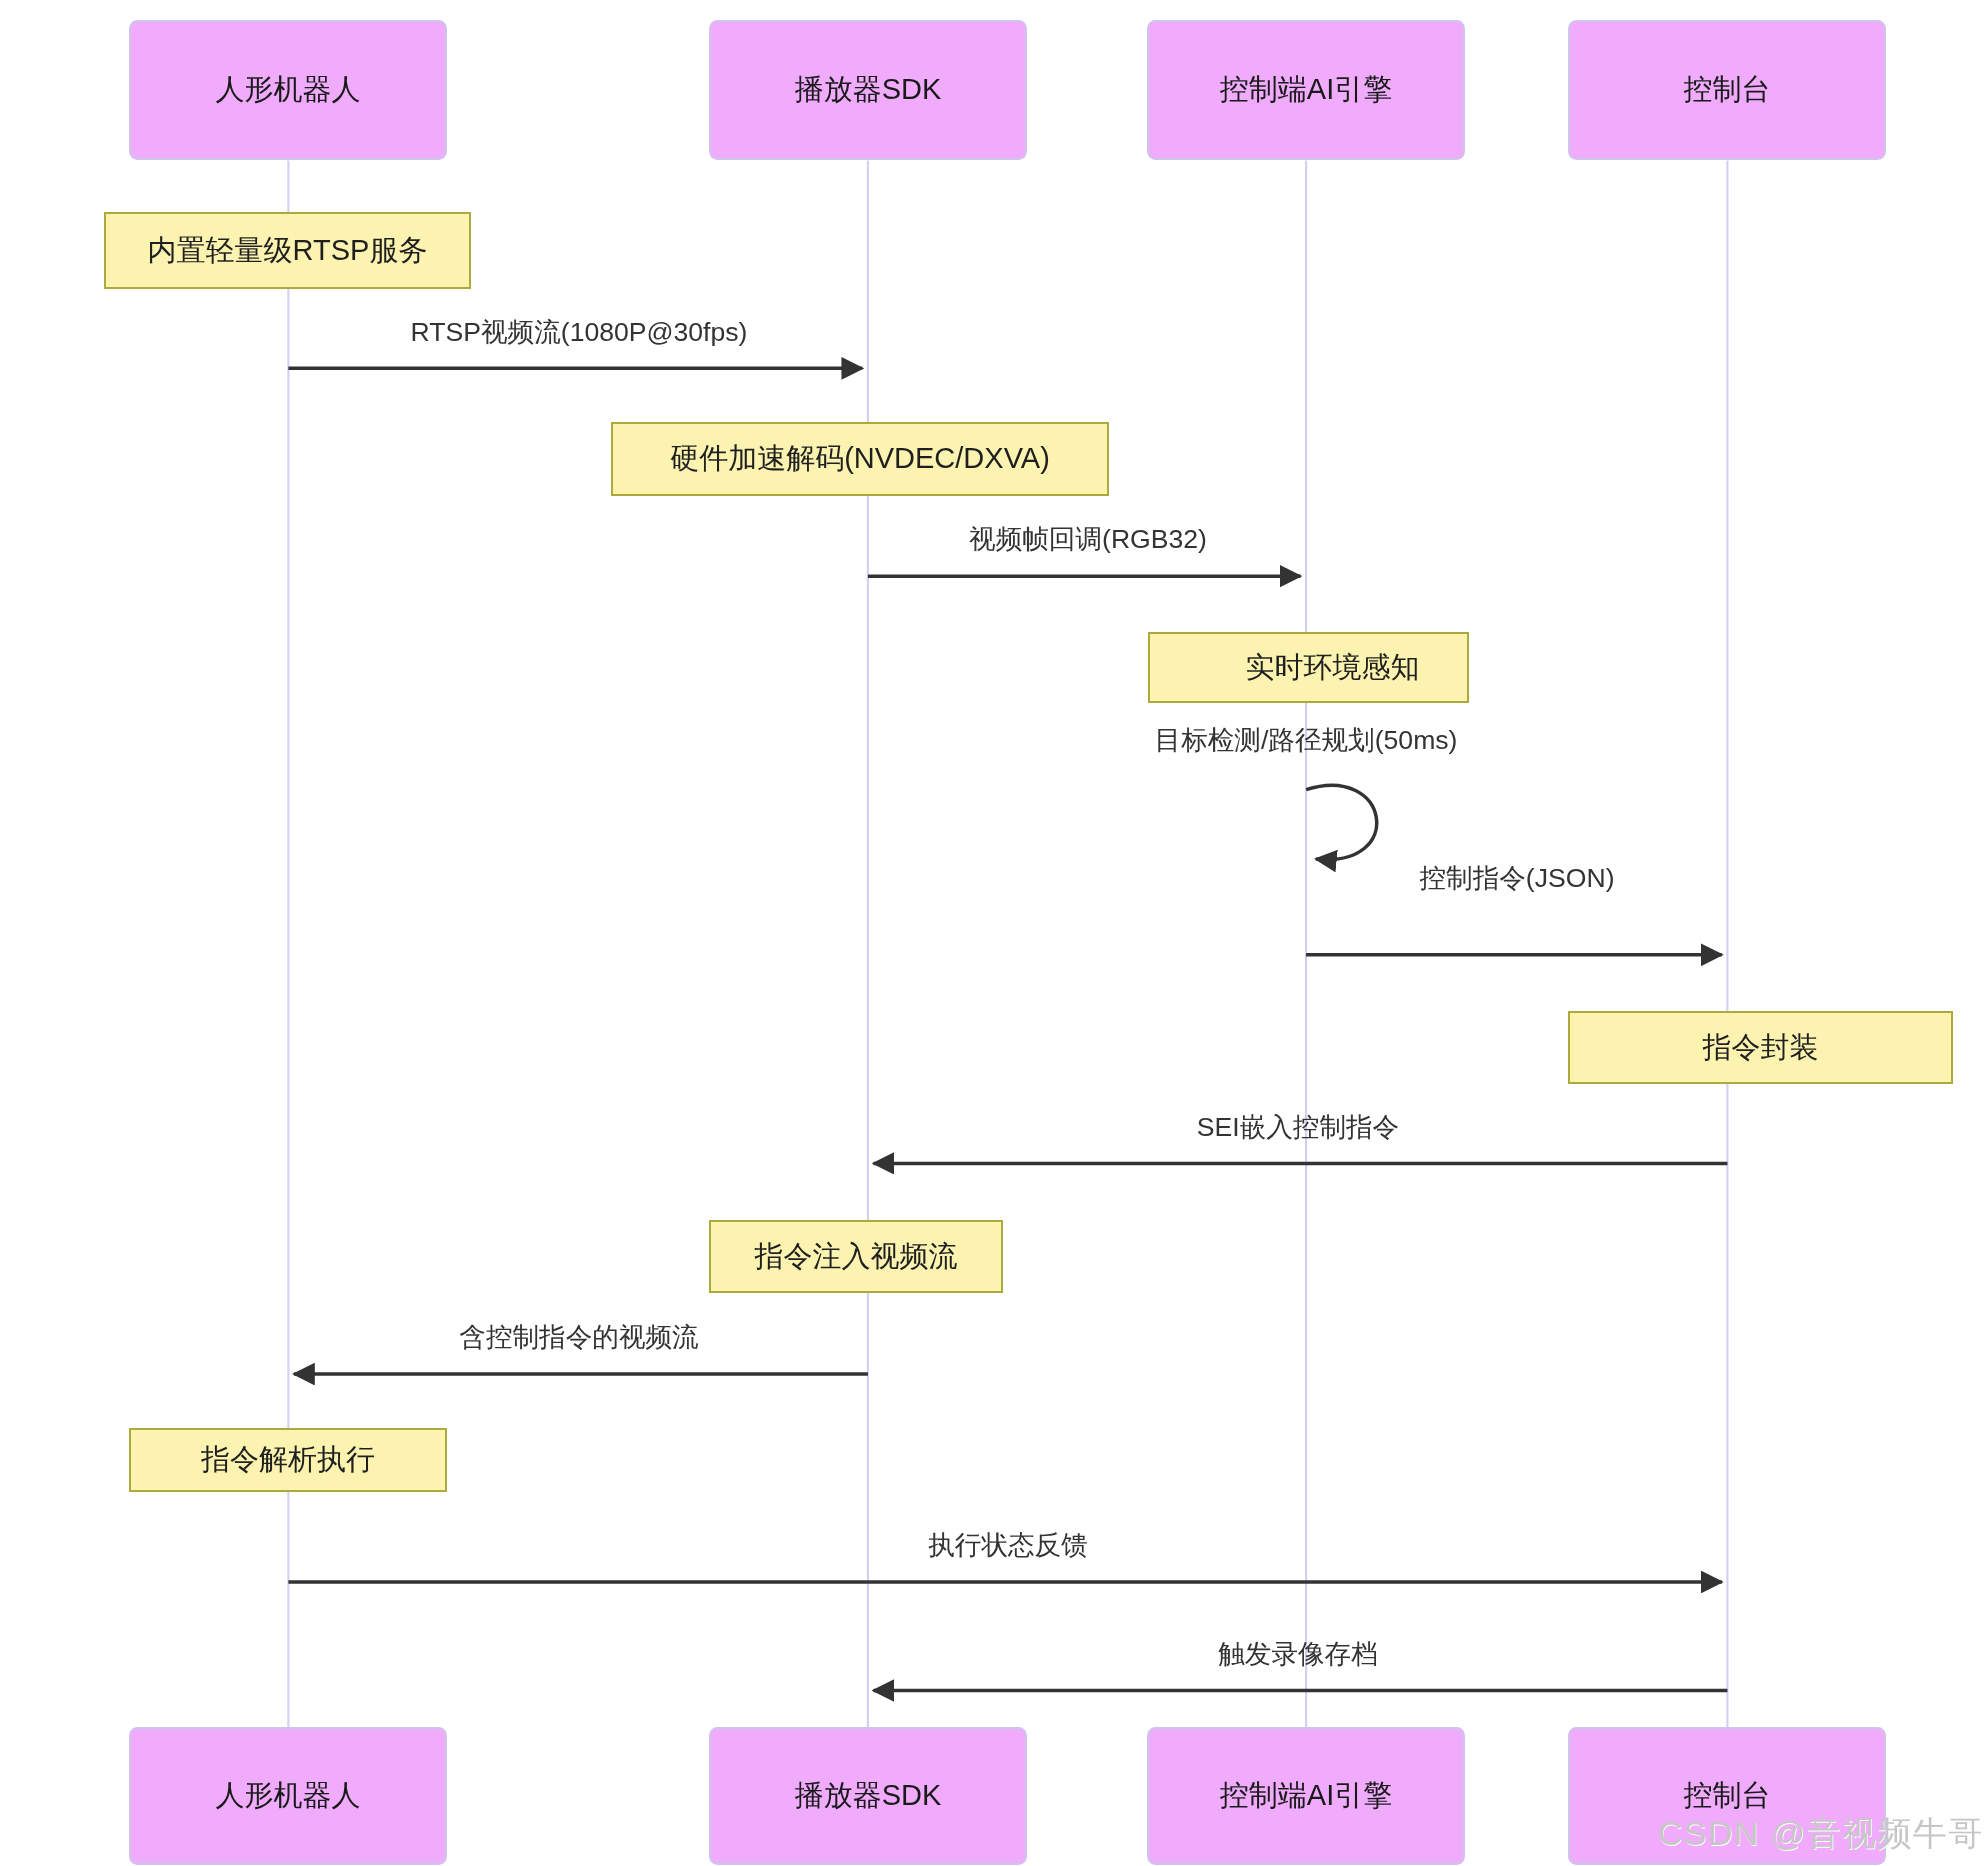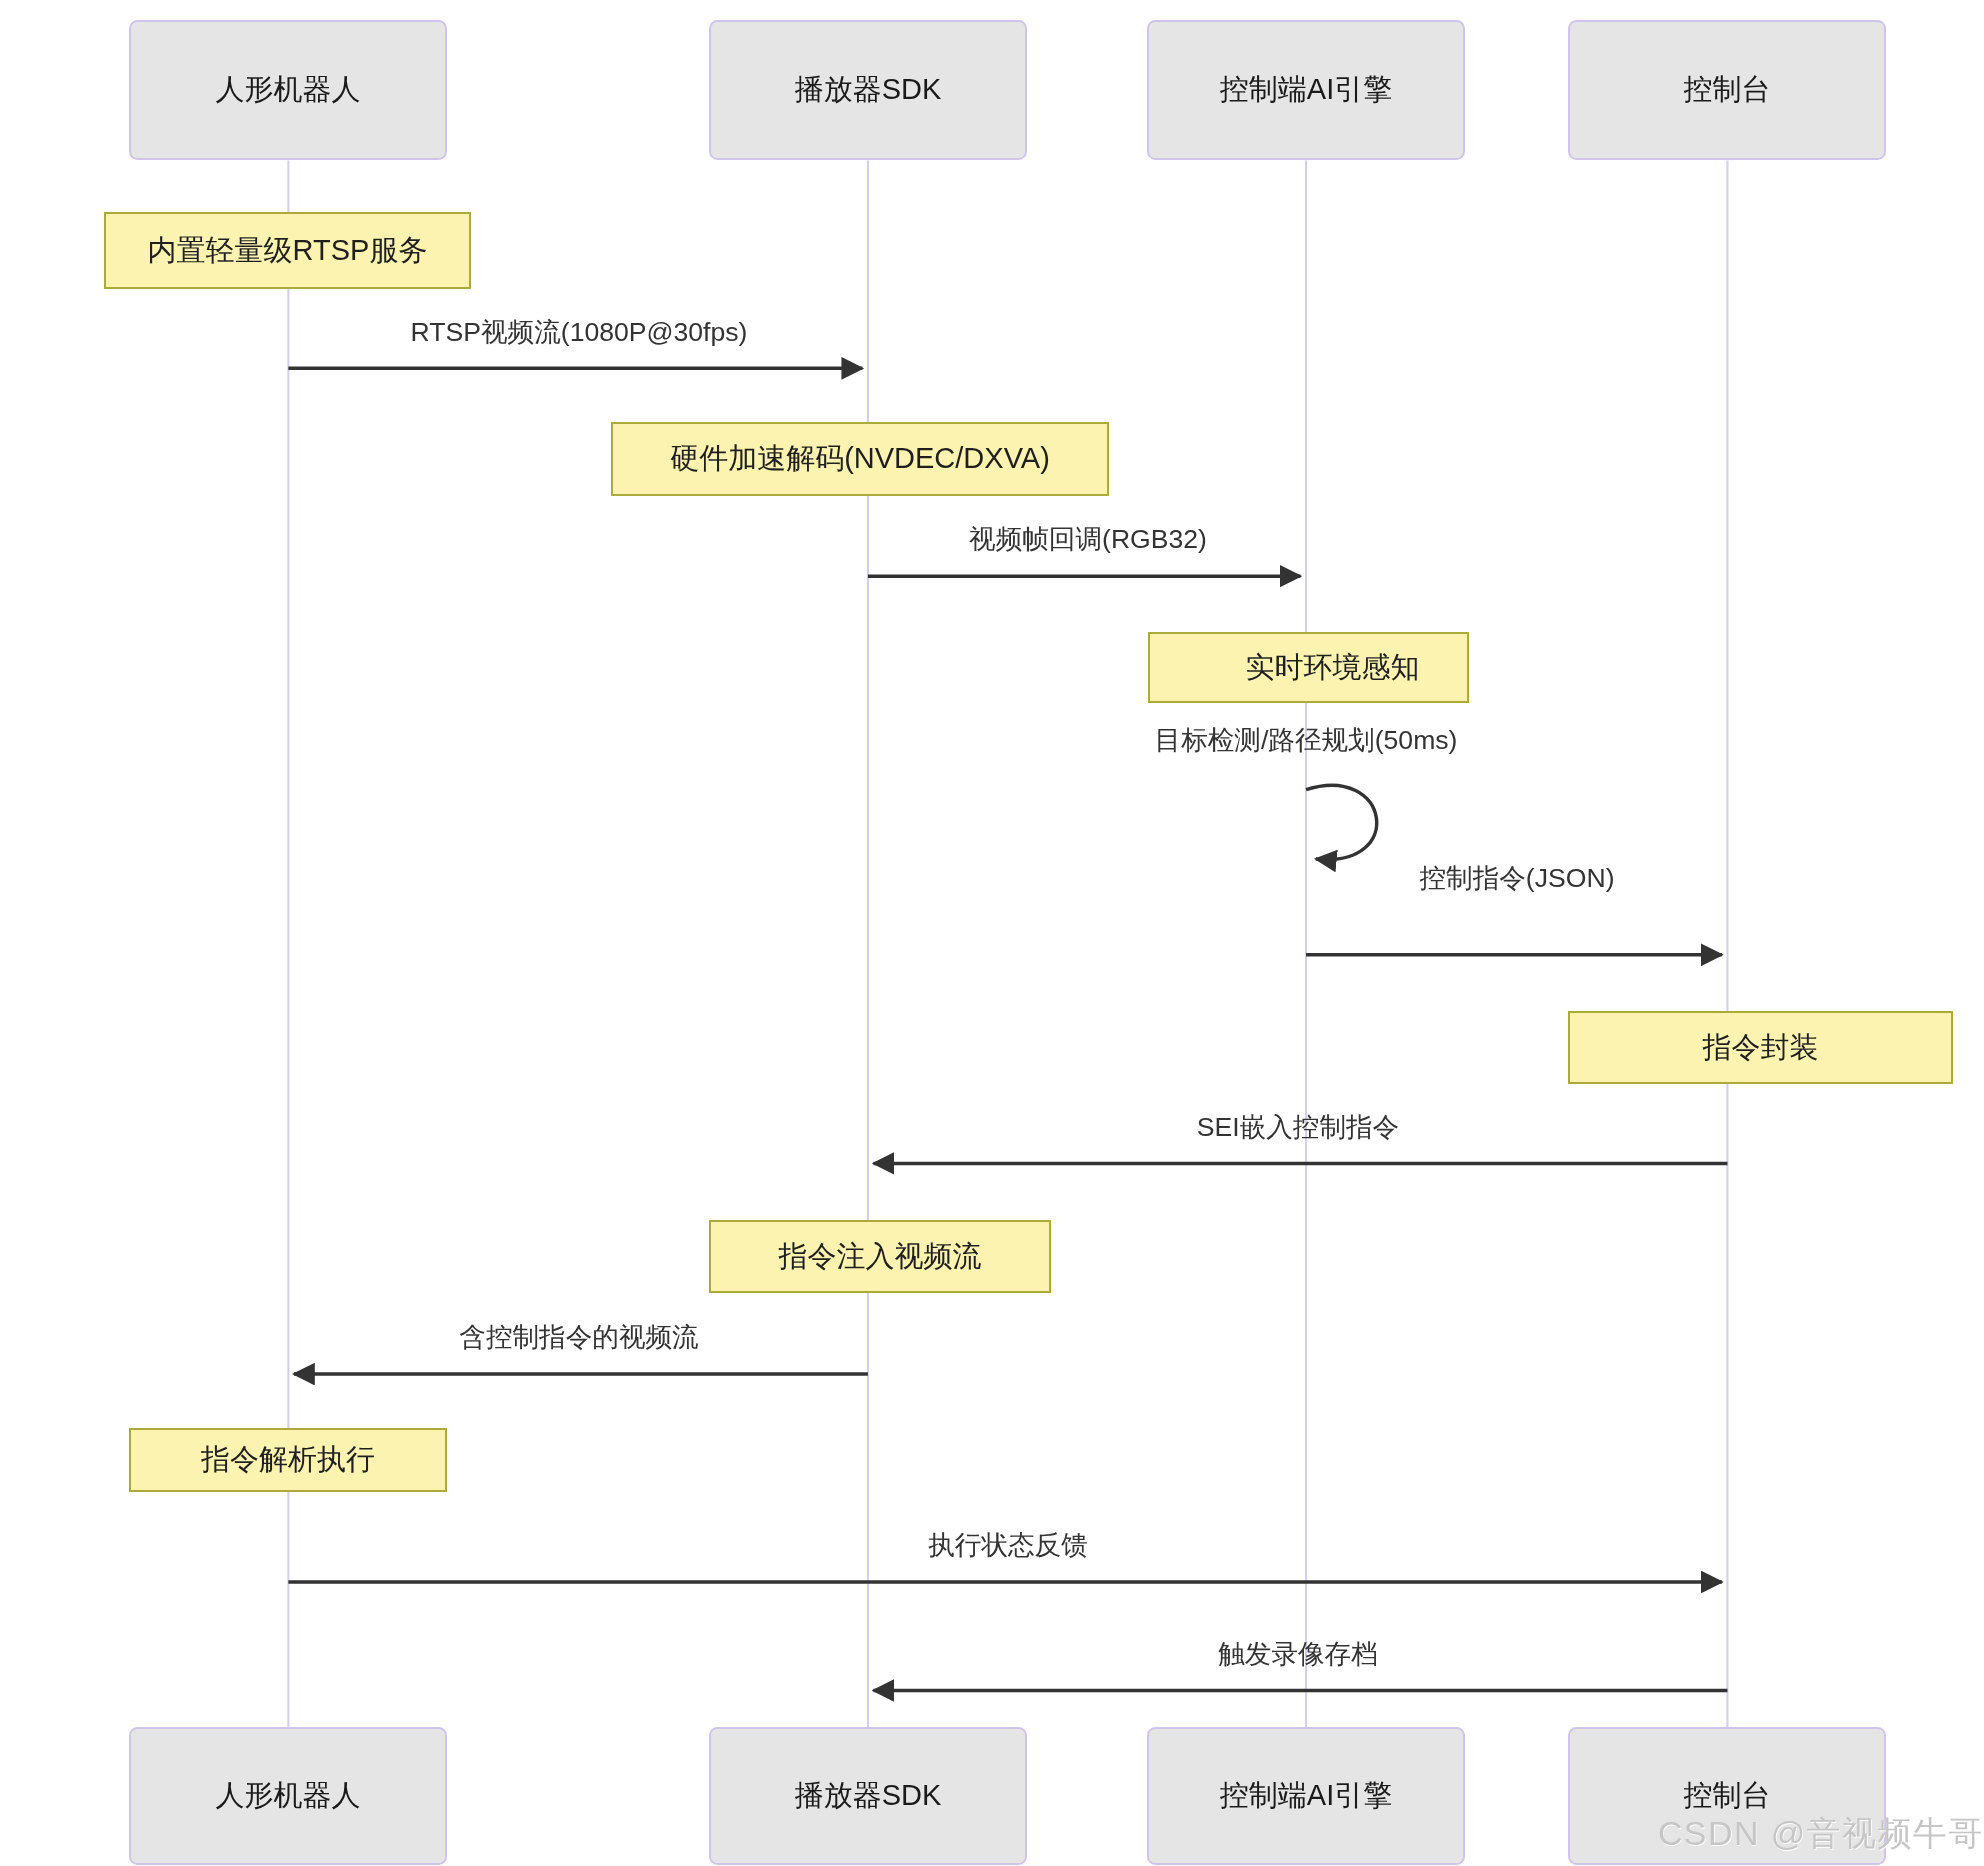--- a/index.html
+++ b/index.html
@@ -12,21 +12,21 @@
     position: relative;
     width: 1985px;
     height: 1867px;
     background: #ffffff;
     overflow: hidden;
   }
   .actor-box {
     position: absolute;
     width: 318px;
     height: 140px;
-    background: #e5e5e5;
+    background: #f0abfc;
     border: 2.1px solid #CFC5EC;
     border-radius: 8.4px;
     display: flex;
     align-items: center;
     justify-content: center;
     font-size: 29px;
     color: #1a1a1a;
     box-sizing: border-box;
     z-index: 3;
   }
@@ -120,21 +120,21 @@
     <span>控制端AI引擎</span>
   </div>
   <div class="actor-box" style="left:1568px; top:1727px; height:138px;">
     <span>控制台</span>
   </div>
 
   <div class="note-box" style="left:104px;  top:183px;  width:367px; height:77px;">内置轻量级RTSP服务</div>
   <div class="note-box" style="left:611px;  top:393px;  width:498px; height:74px;">硬件加速解码(NVDEC/DXVA)</div>
   <div class="note-box" style="left:1148px; top:603px;  width:321px; height:71px;padding-left:48px;">实时环境感知</div>
   <div class="note-box" style="left:1568px; top:982px; width:385px; height:73px;">指令封装</div>
-  <div class="note-box" style="left:709px; top:1191px; width:342px; height:73px;">指令注入视频流</div>
+  <div class="note-box" style="left:709px; top:1191px; width:294px; height:73px;">指令注入视频流</div>
   <div class="note-box" style="left:129px;  top:1399px; width:318px; height:64px;">指令解析执行</div>
 
   <div class="msg-label" style="left:579px;  top:314px;">RTSP视频流(1080P@30fps)</div>
   <div class="msg-label" style="left:1088px; top:521px;">视频帧回调(RGB32)</div>
   <div class="msg-label" style="left:1306px; top:722px;">目标检测/路径规划(50ms)</div>
   <div class="msg-label" style="left:1517px; top:860px;">控制指令(JSON)</div>
   <div class="msg-label" style="left:1298px; top:1109px;">SEI嵌入控制指令</div>
   <div class="msg-label" style="left:579px;  top:1319px;">含控制指令的视频流</div>
   <div class="msg-label" style="left:1008px; top:1527px;">执行状态反馈</div>
   <div class="msg-label" style="left:1298px; top:1636px;">触发录像存档</div>

